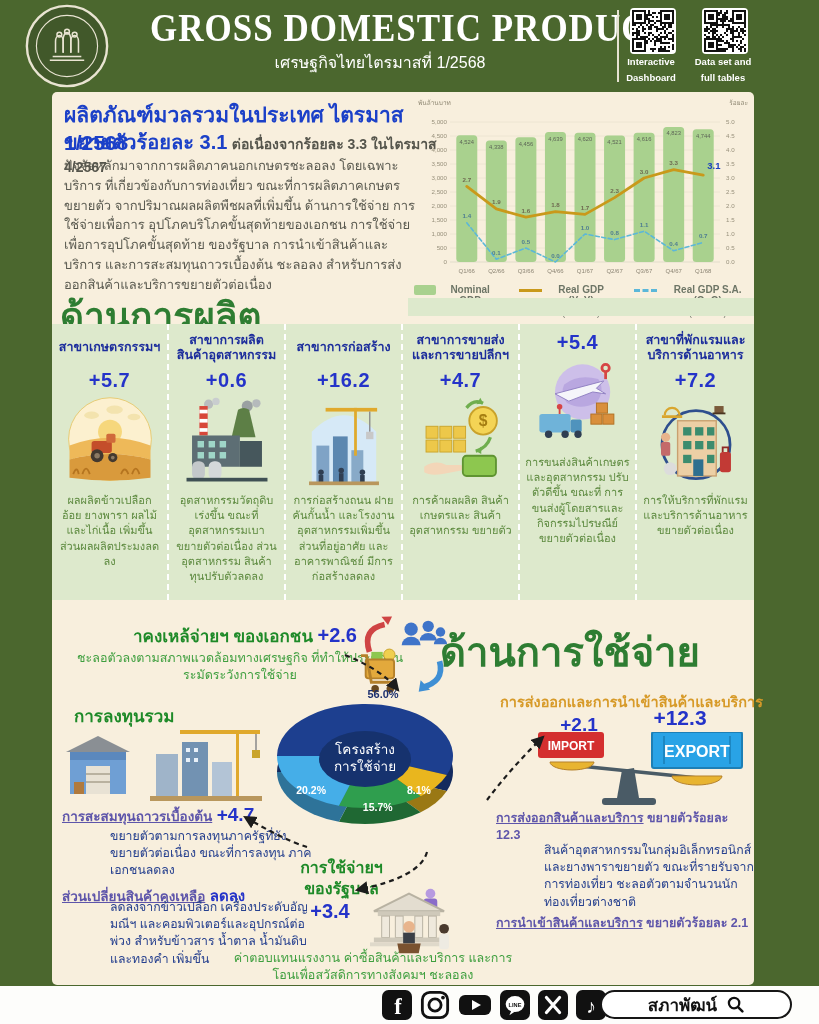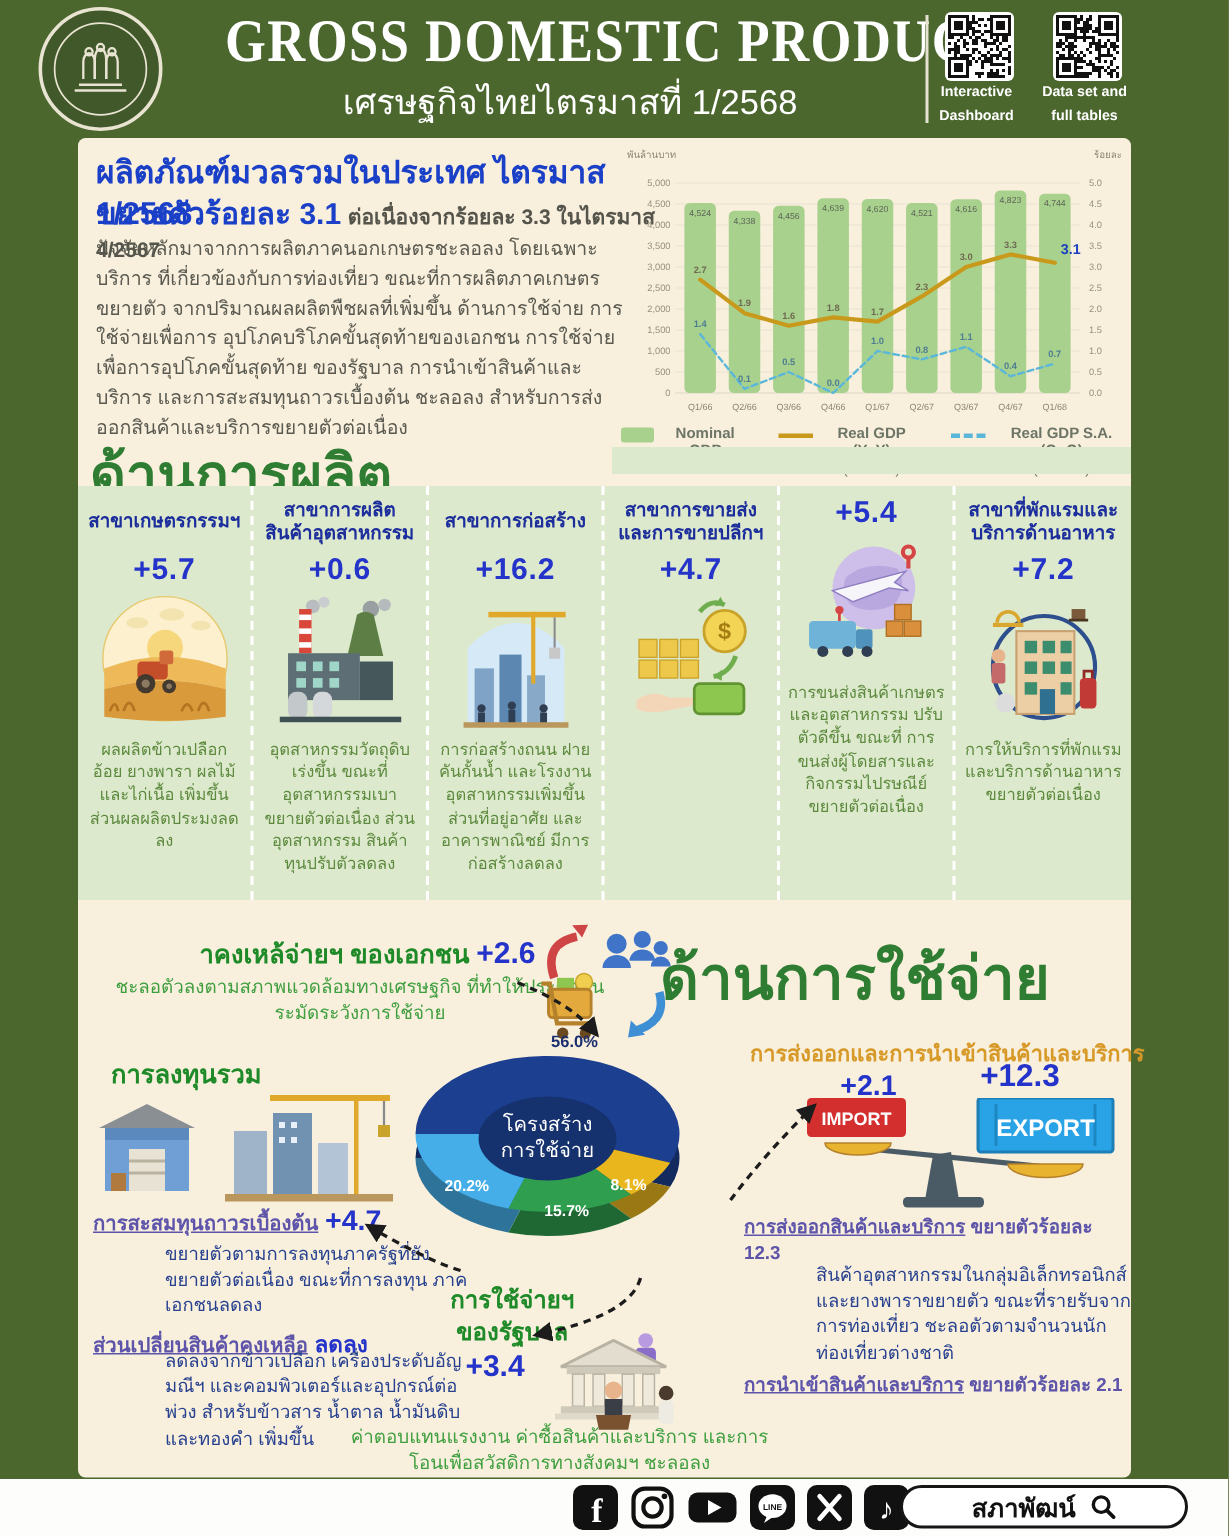--- a/index.html
+++ b/index.html
@@ -3,21 +3,21 @@
 <meta charset="utf-8">
 <style>
   html,body{margin:0;padding:0;background:#3e5526;}
   .page{position:relative;width:819px;height:1024px;background:#4b672e;overflow:hidden;
         font-family:"Liberation Sans","DejaVu Sans",sans-serif;}
   .abs{position:absolute;}
   
   .header{position:absolute;left:0;top:0;width:819px;height:92px;background:#4b672e;}
   .h-title{font-family:"Liberation Serif","DejaVu Serif",serif;font-weight:bold;color:#fff;
            font-size:35px;letter-spacing:1px;transform:scaleY(1.15);white-space:nowrap;}
-  .h-sub{color:#fff;font-size:23px;margin-top:2px;}
+  .h-sub{color:#fff;font-size:16px;margin-top:2px;}
   .h-divider{position:absolute;left:617px;top:10px;width:2px;height:72px;background:#e6e2d2;}
   .qr-box{position:absolute;width:42px;height:42px;background:#fff;border-radius:4px;padding:2px;}
   .qr-label{position:absolute;width:66px;color:#fff;font-size:9.5px;font-weight:bold;text-align:center;line-height:1.7;}
   
   .panel{position:absolute;left:52px;top:92px;width:702px;height:893px;background:#f8efdd;border-radius:5px;}
   .intro-title{font-size:21px;font-weight:bold;color:#1b40c8;}
   .intro-strong{font-size:20px;font-weight:bold;color:#1b40c8;}
   .intro-rest{font-size:14px;font-weight:bold;color:#55554c;}
   .intro-body{font-size:13px;color:#5a5a50;line-height:1.52;}
   .legend{display:flex;gap:20px;justify-content:center;align-items:flex-start;
@@ -605,20 +605,21 @@
             <circle cx="74" cy="28" r="15" fill="#f4d455" stroke="#c9a22a" stroke-width="2"></circle>
             <text x="74" y="34" text-anchor="middle" font-size="17" font-weight="bold" fill="#a57e12">$</text>
             <path d="M56,14 Q64,4 74,9" fill="none" stroke="#6fae4e" stroke-width="3.5"></path>
               <path d="M74,9 l-7,1 4,-7 z" fill="#6fae4e"></path>
             <path d="M82,46 Q78,58 66,61" fill="none" stroke="#6fae4e" stroke-width="3.5"></path>
               <path d="M66,61 l6,-5 0,8 z" fill="#6fae4e"></path>
             <path d="M10,78 Q22,70 34,76 L50,76 Q54,78 50,82 L30,86 Q16,88 10,84 Z" fill="#f3d6b8"></path>
             <rect x="52" y="66" width="36" height="22" rx="4" fill="#8dc74f" stroke="#5f9431" stroke-width="2"></rect>
           </svg>
         </div>
+        <div class="sec-desc">การค้าผลผลิต สินค้าเกษตรและ สินค้าอุตสาหกรรม ขยายตัว</div>
       </div>
 
       <div class="sec-col">
         <div class="sec-val">+5.4</div>
         <div class="sec-icon">
           <svg viewBox="0 0 100 100" width="92" height="92">
             <circle cx="55" cy="38" r="30" fill="#cdbfe9"></circle>
             <path d="M35,30 Q50,18 72,24 Q80,36 70,50 Q52,58 38,50 Q30,40 35,30" fill="#b9a7e0"></path>
             <path d="M25,40 L78,26 L70,34 L80,40 L66,38 L40,48 Z" fill="#f5f5fa" stroke="#8d7cc0" stroke-width="1"></path>
             <circle cx="80" cy="12" r="4" fill="none" stroke="#d64545" stroke-width="3"></circle>

